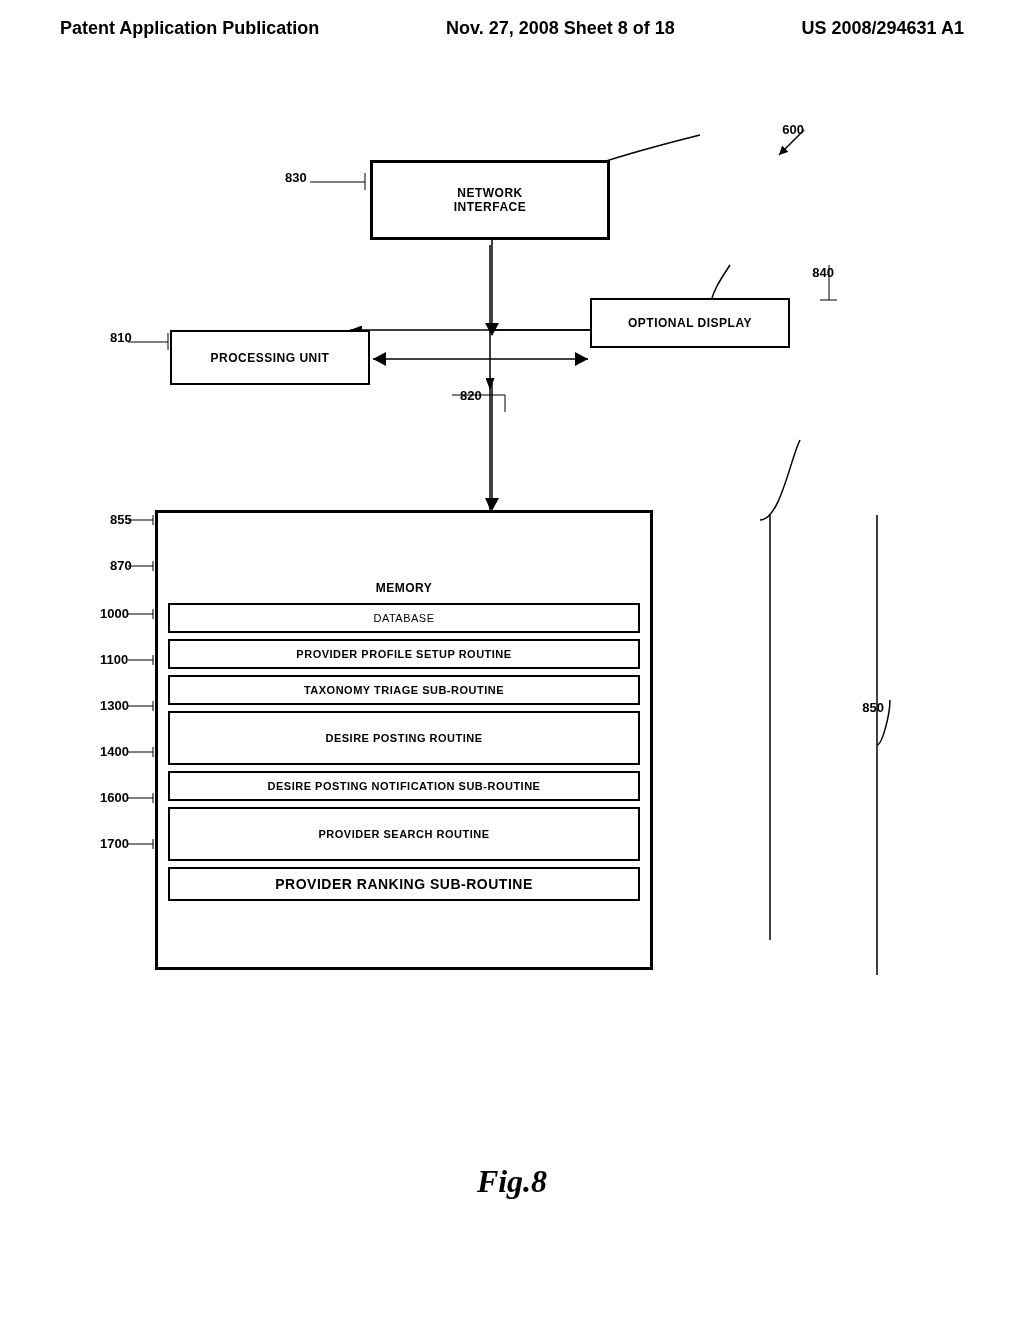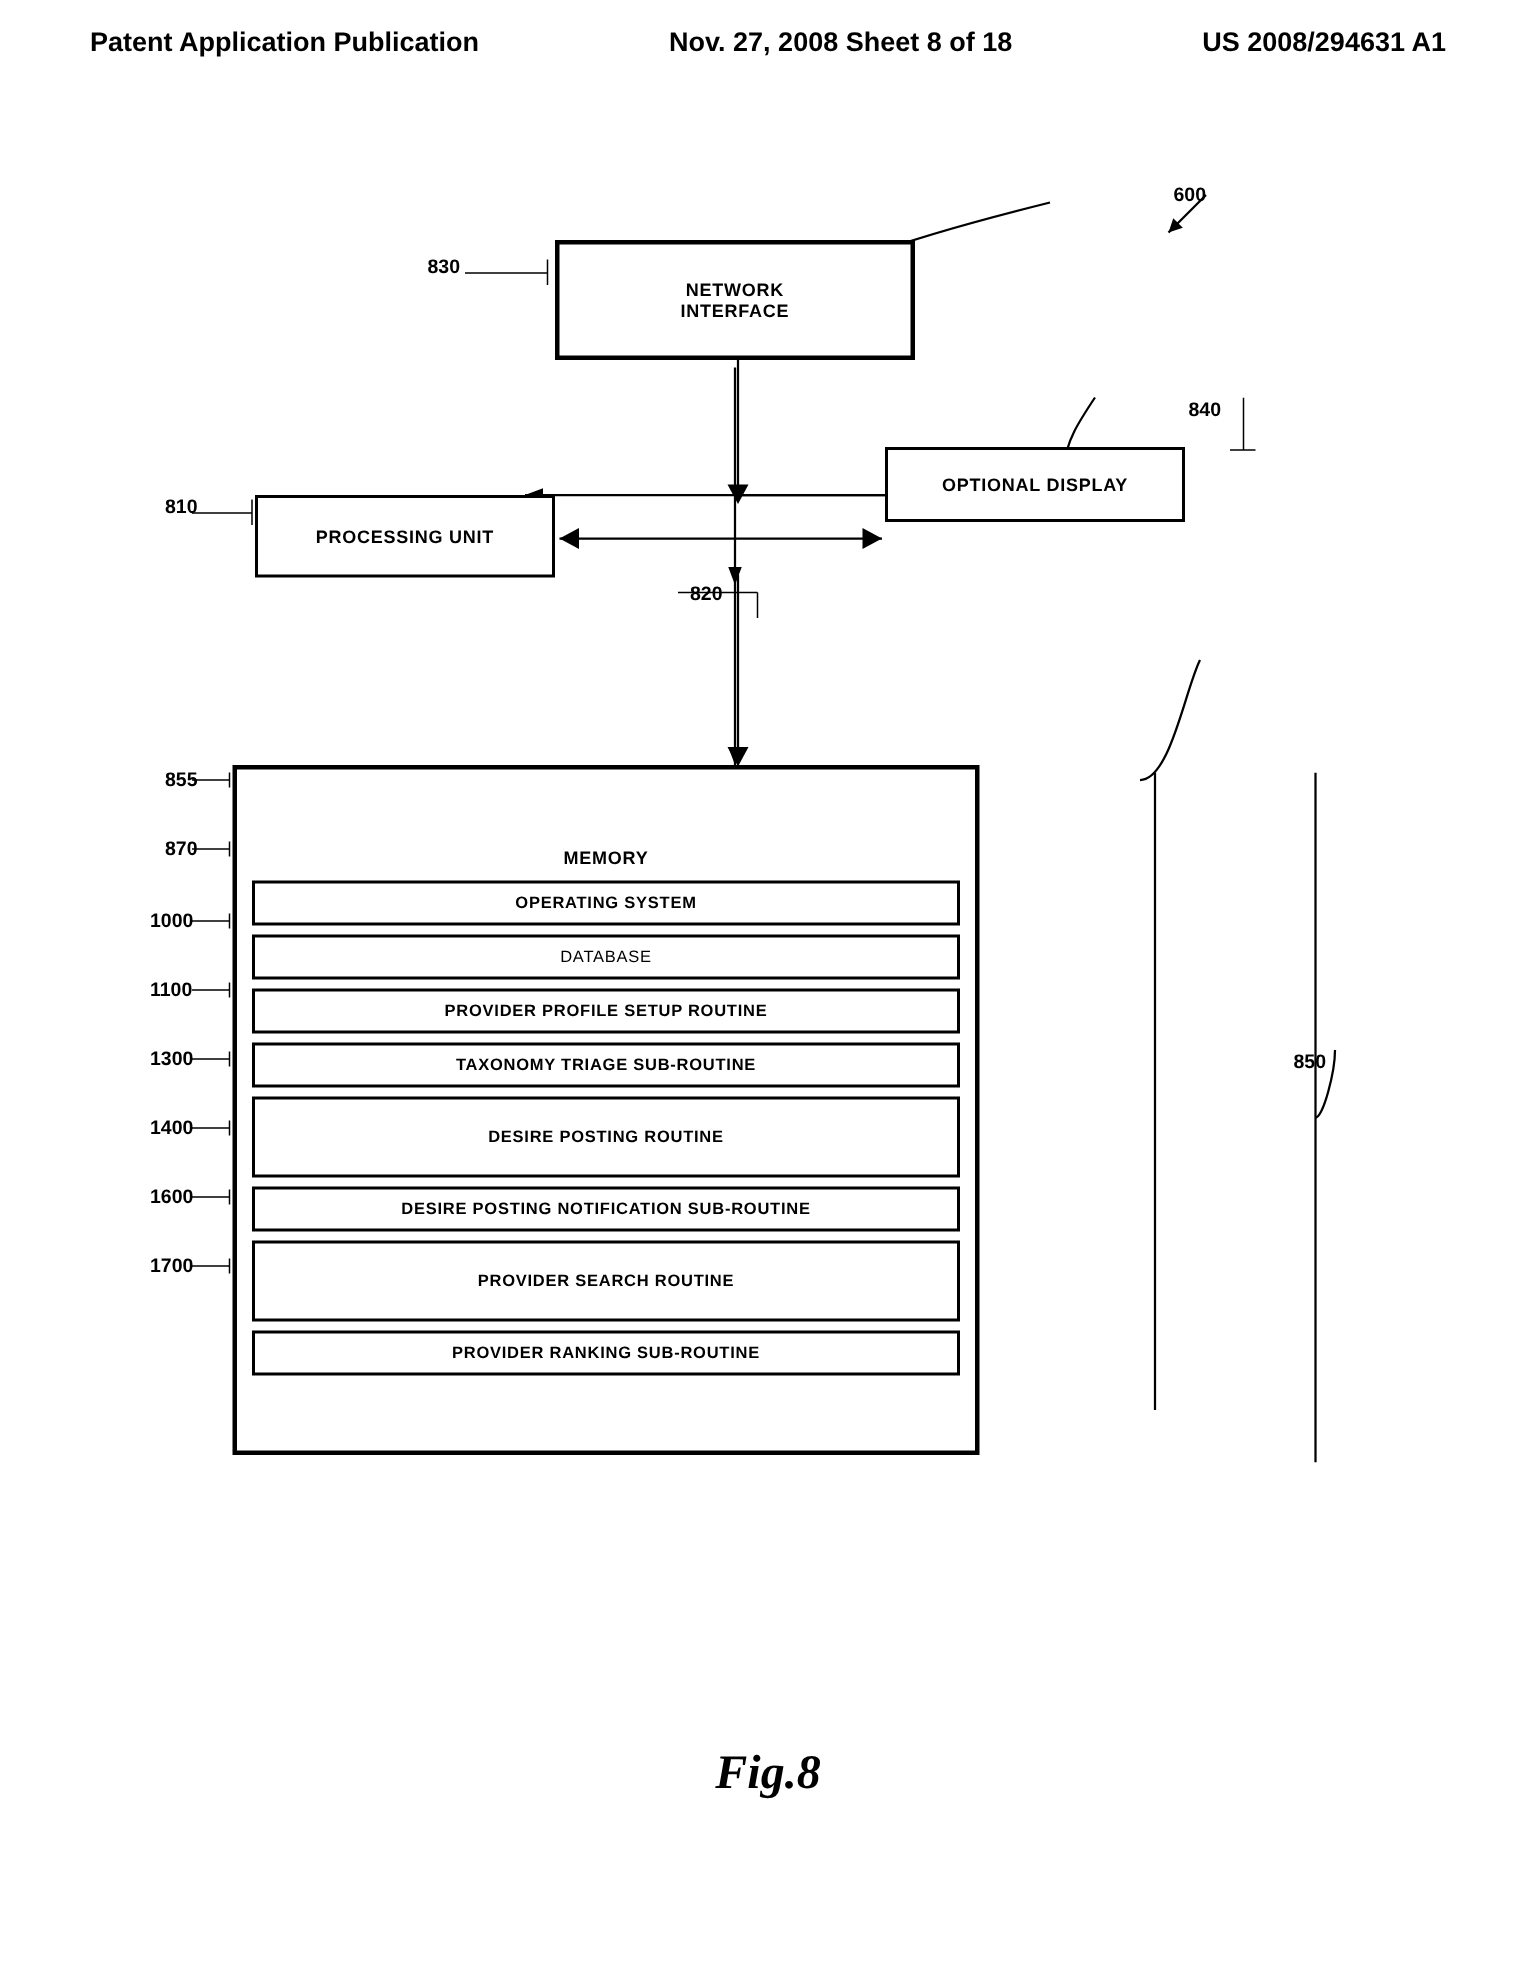--- a/index.html
+++ b/index.html
@@ -135,21 +135,21 @@
   <div class="ref-label" style="top:110px; left:285px;">830</div>
   <svg style="position:absolute;top:112px;left:310px;width:60px;height:20px;">
     <line x1="0" y1="10" x2="55" y2="10" stroke="#000" stroke-width="1"></line>
     <line x1="55" y1="1" x2="55" y2="18" stroke="#000" stroke-width="1"></line>
   </svg>
 
   <div class="box" style="left:590px; top:238px; width:200px; height:50px;">
     <span>OPTIONAL DISPLAY</span>
   </div>
 
-  <div class="ref-label" style="top:205px; right:210px;">840</div>
+  <div class="ref-label" style="top:205px; right:190px;">840</div>
   <svg style="position:absolute;top:205px;right:185px;width:20px;height:40px;">
     <line x1="10" y1="0" x2="10" y2="35" stroke="#000" stroke-width="1"></line>
     <line x1="1" y1="35" x2="18" y2="35" stroke="#000" stroke-width="1"></line>
   </svg>
 
   <div class="box" style="left:170px; top:270px; width:200px; height:55px;">
     <span>PROCESSING UNIT</span>
   </div>
 
   <div class="ref-label" style="top:270px; left:110px;">810</div>
@@ -177,28 +177,27 @@
 
   <svg style="position:absolute;top:323px;left:482px;width:20px;height:130px;">
     <line x1="10" y1="0" x2="10" y2="118" stroke="#000" stroke-width="1.5"></line>
     <polygon points="3,115 10,128 17,115" fill="#000"></polygon>
   </svg>
 
   <div class="box box-thick" style="left:155px; top:450px; width:498px; height:460px; align-items:flex-start; padding:0; flex-direction:column;">
 
     <div style="width:100%;text-align:center;padding:8px 0;font-size:12px;font-weight:bold;letter-spacing:0.5px;">MEMORY</div>
 
-    <div style="width:calc(100% - 20px);margin:0 10px 6px 10px;border:2.5px solid #000;padding:7px;text-align:center;font-size:11px;font-weight:bold;letter-spacing:0.5px;">OPERATING SYSTEM</div>
     <div style="width:calc(100% - 20px);margin:0 10px 6px 10px;border:2.5px solid #000;padding:7px;text-align:center;font-size:11px;font-weight:normal;letter-spacing:0.5px;">DATABASE</div>
     <div style="width:calc(100% - 20px);margin:0 2px 6px 10px;border:2.5px solid #000;padding:7px;text-align:center;font-size:11px;font-weight:bold;letter-spacing:0.5px;">PROVIDER PROFILE SETUP ROUTINE</div>
     <div style="width:calc(100% - 20px);margin:0 10px 6px 10px;border:2.5px solid #000;padding:7px;text-align:center;font-size:11px;font-weight:bold;letter-spacing:0.5px;">TAXONOMY TRIAGE SUB-ROUTINE</div>
     <div style="width:calc(100% - 20px);margin:0 10px 6px 10px;border:2.5px solid #000;padding:19px;text-align:center;font-size:11px;font-weight:bold;letter-spacing:0.5px;">DESIRE POSTING ROUTINE</div>
     <div style="width:calc(100% - 20px);margin:0 10px 6px 10px;border:2.5px solid #000;padding:7px;text-align:center;font-size:11px;font-weight:bold;letter-spacing:0.5px;">DESIRE POSTING NOTIFICATION SUB-ROUTINE</div>
     <div style="width:calc(100% - 20px);margin:0 10px 6px 10px;border:2.5px solid #000;padding:19px;text-align:center;font-size:11px;font-weight:bold;letter-spacing:0.5px;">PROVIDER SEARCH ROUTINE</div>
-    <div style="width:calc(100% - 20px);margin:0 10px 6px 10px;border:2.5px solid #000;padding:7px;text-align:center;font-size:11px;font-weight:bold;letter-spacing:0.5px;">PROVIDER RANKING SUB-ROUTINE</div>
+    <div style="width:calc(100% - 20px);margin:0 10px 6px 10px;border:2.5px solid #000;padding:7px;text-align:center;font-size:14px;font-weight:bold;letter-spacing:0.5px;">PROVIDER RANKING SUB-ROUTINE</div>
   </div>
 
   <div class="ref-label" style="top:452px; left:110px;">855</div>
   <svg style="position:absolute;top:454px;left:128px;width:30px;height:12px;">
     <line x1="0" y1="6" x2="25" y2="6" stroke="#000" stroke-width="1"></line>
     <line x1="25" y1="1" x2="25" y2="11" stroke="#000" stroke-width="1"></line>
   </svg>
 
   <div class="ref-label" style="top:498px; left:110px;">870</div>
   <svg style="position:absolute;top:500px;left:128px;width:30px;height:12px;">

